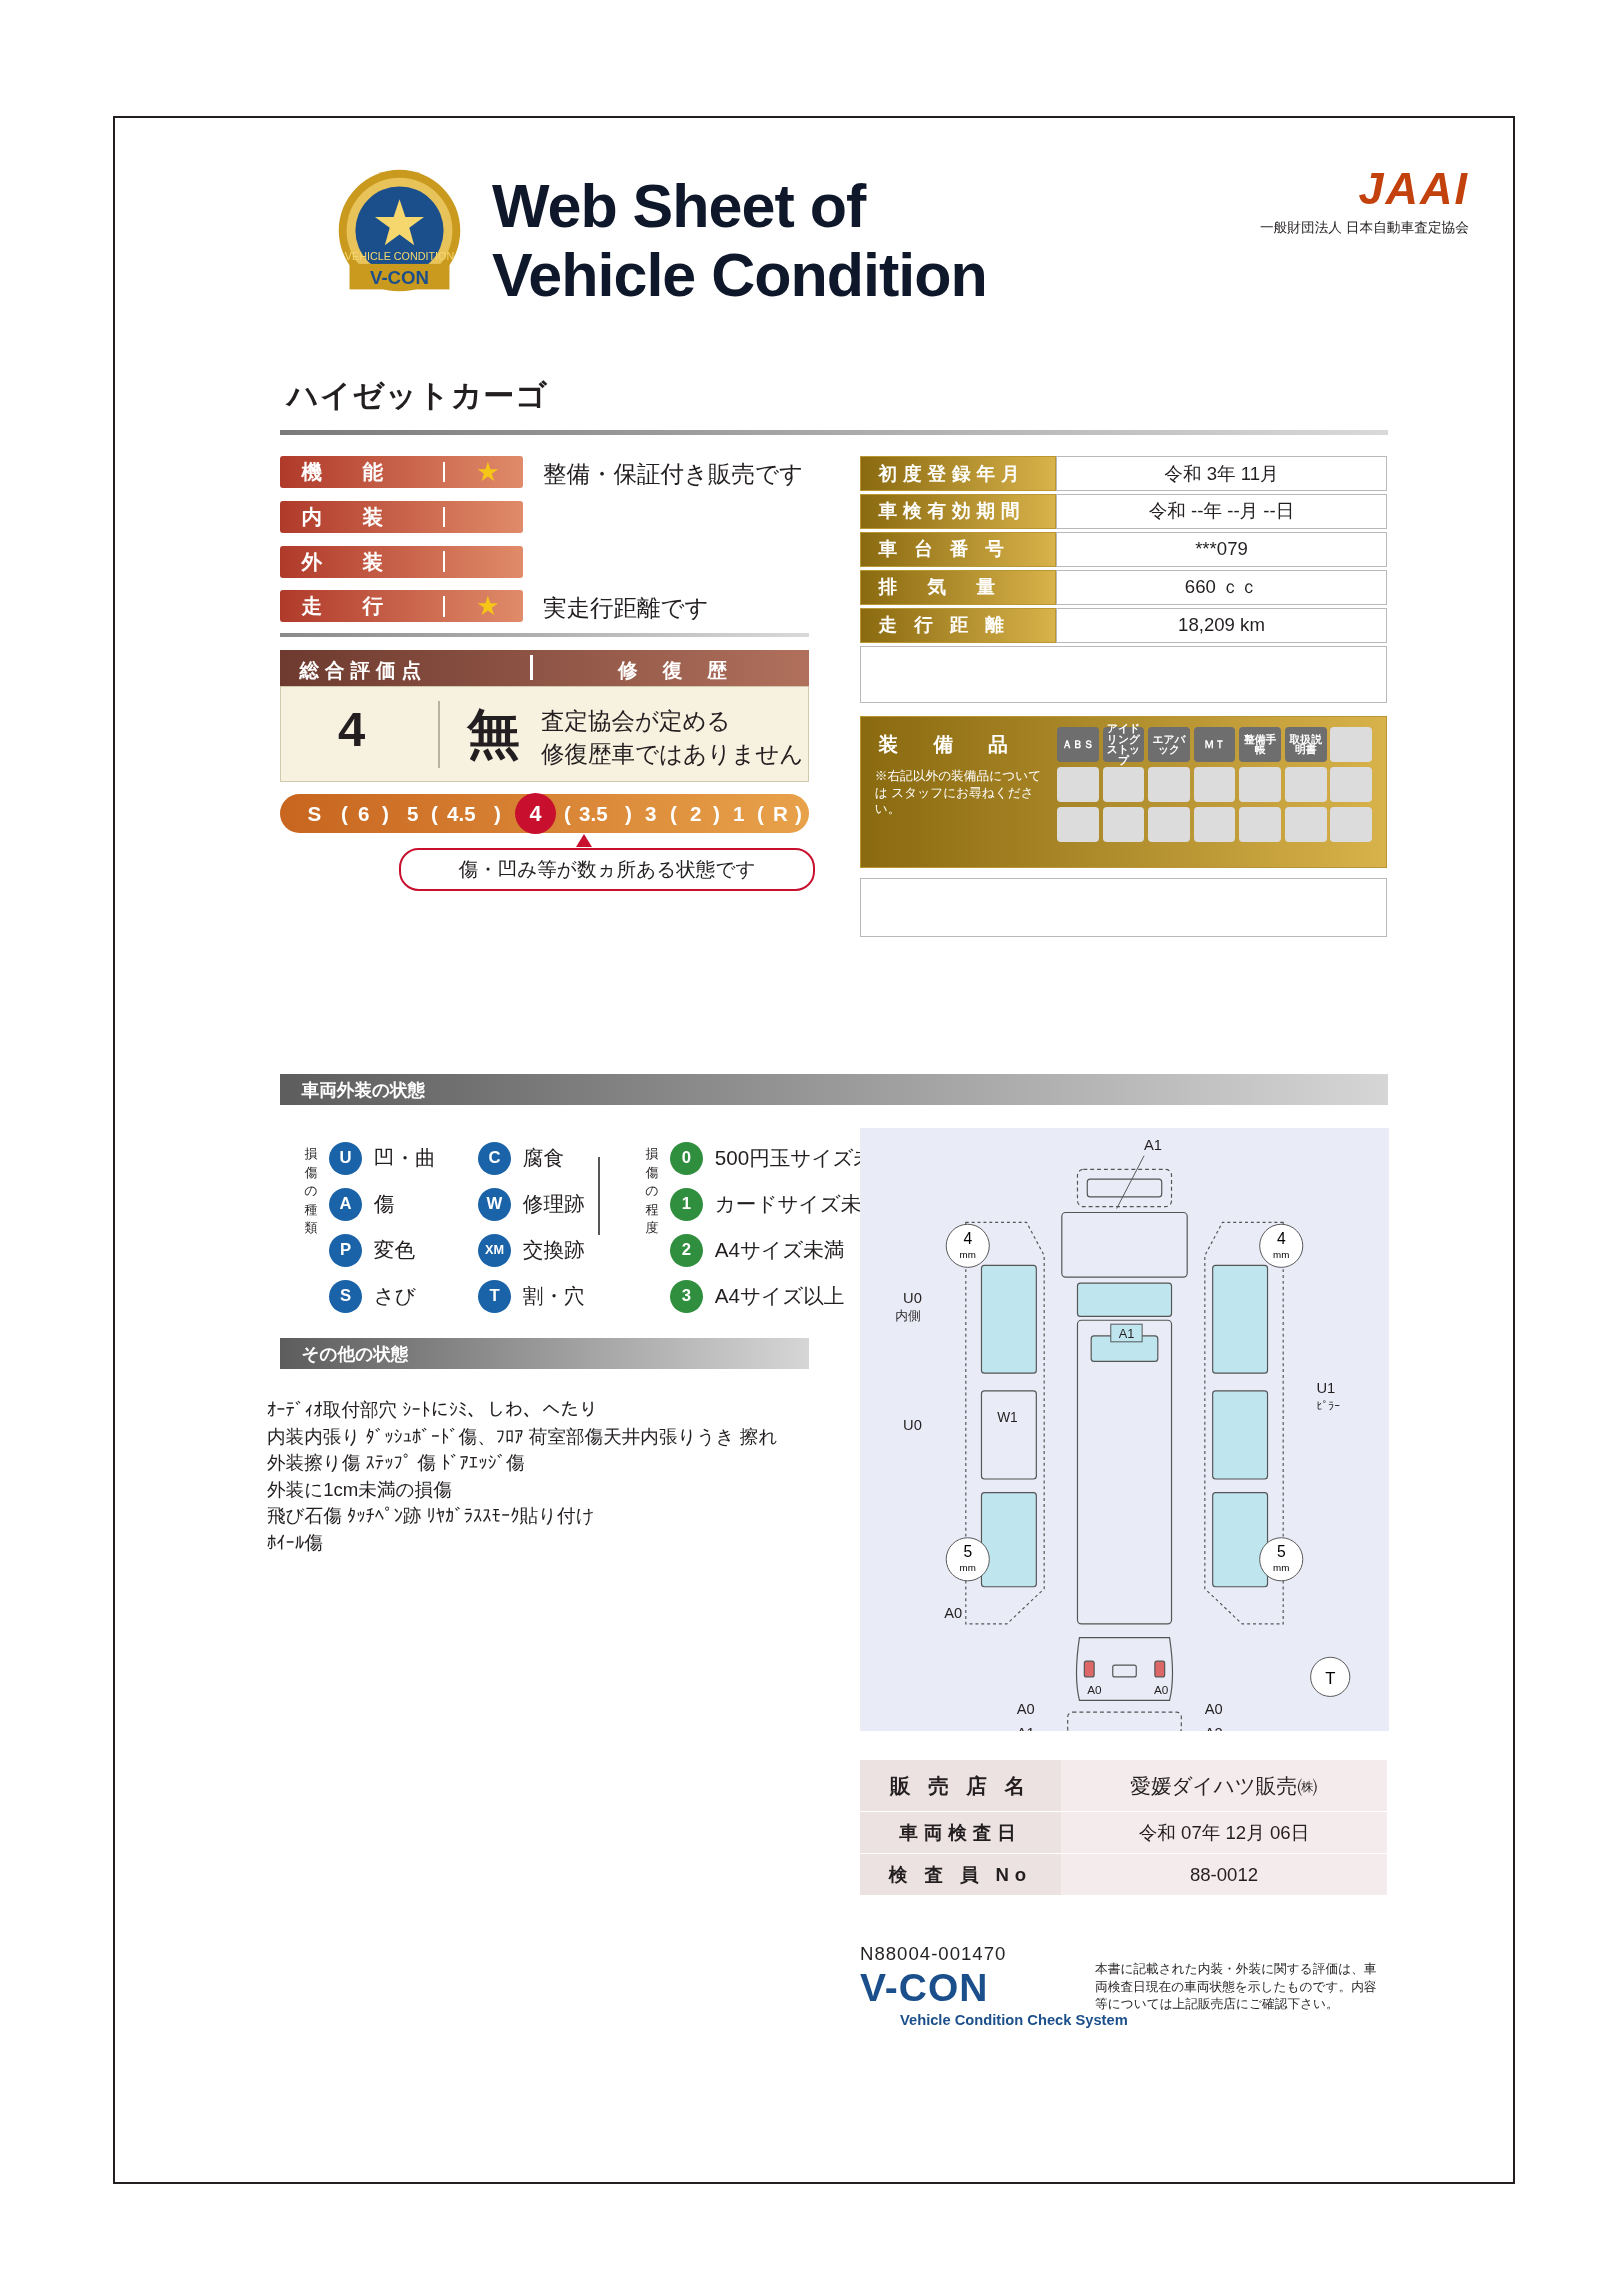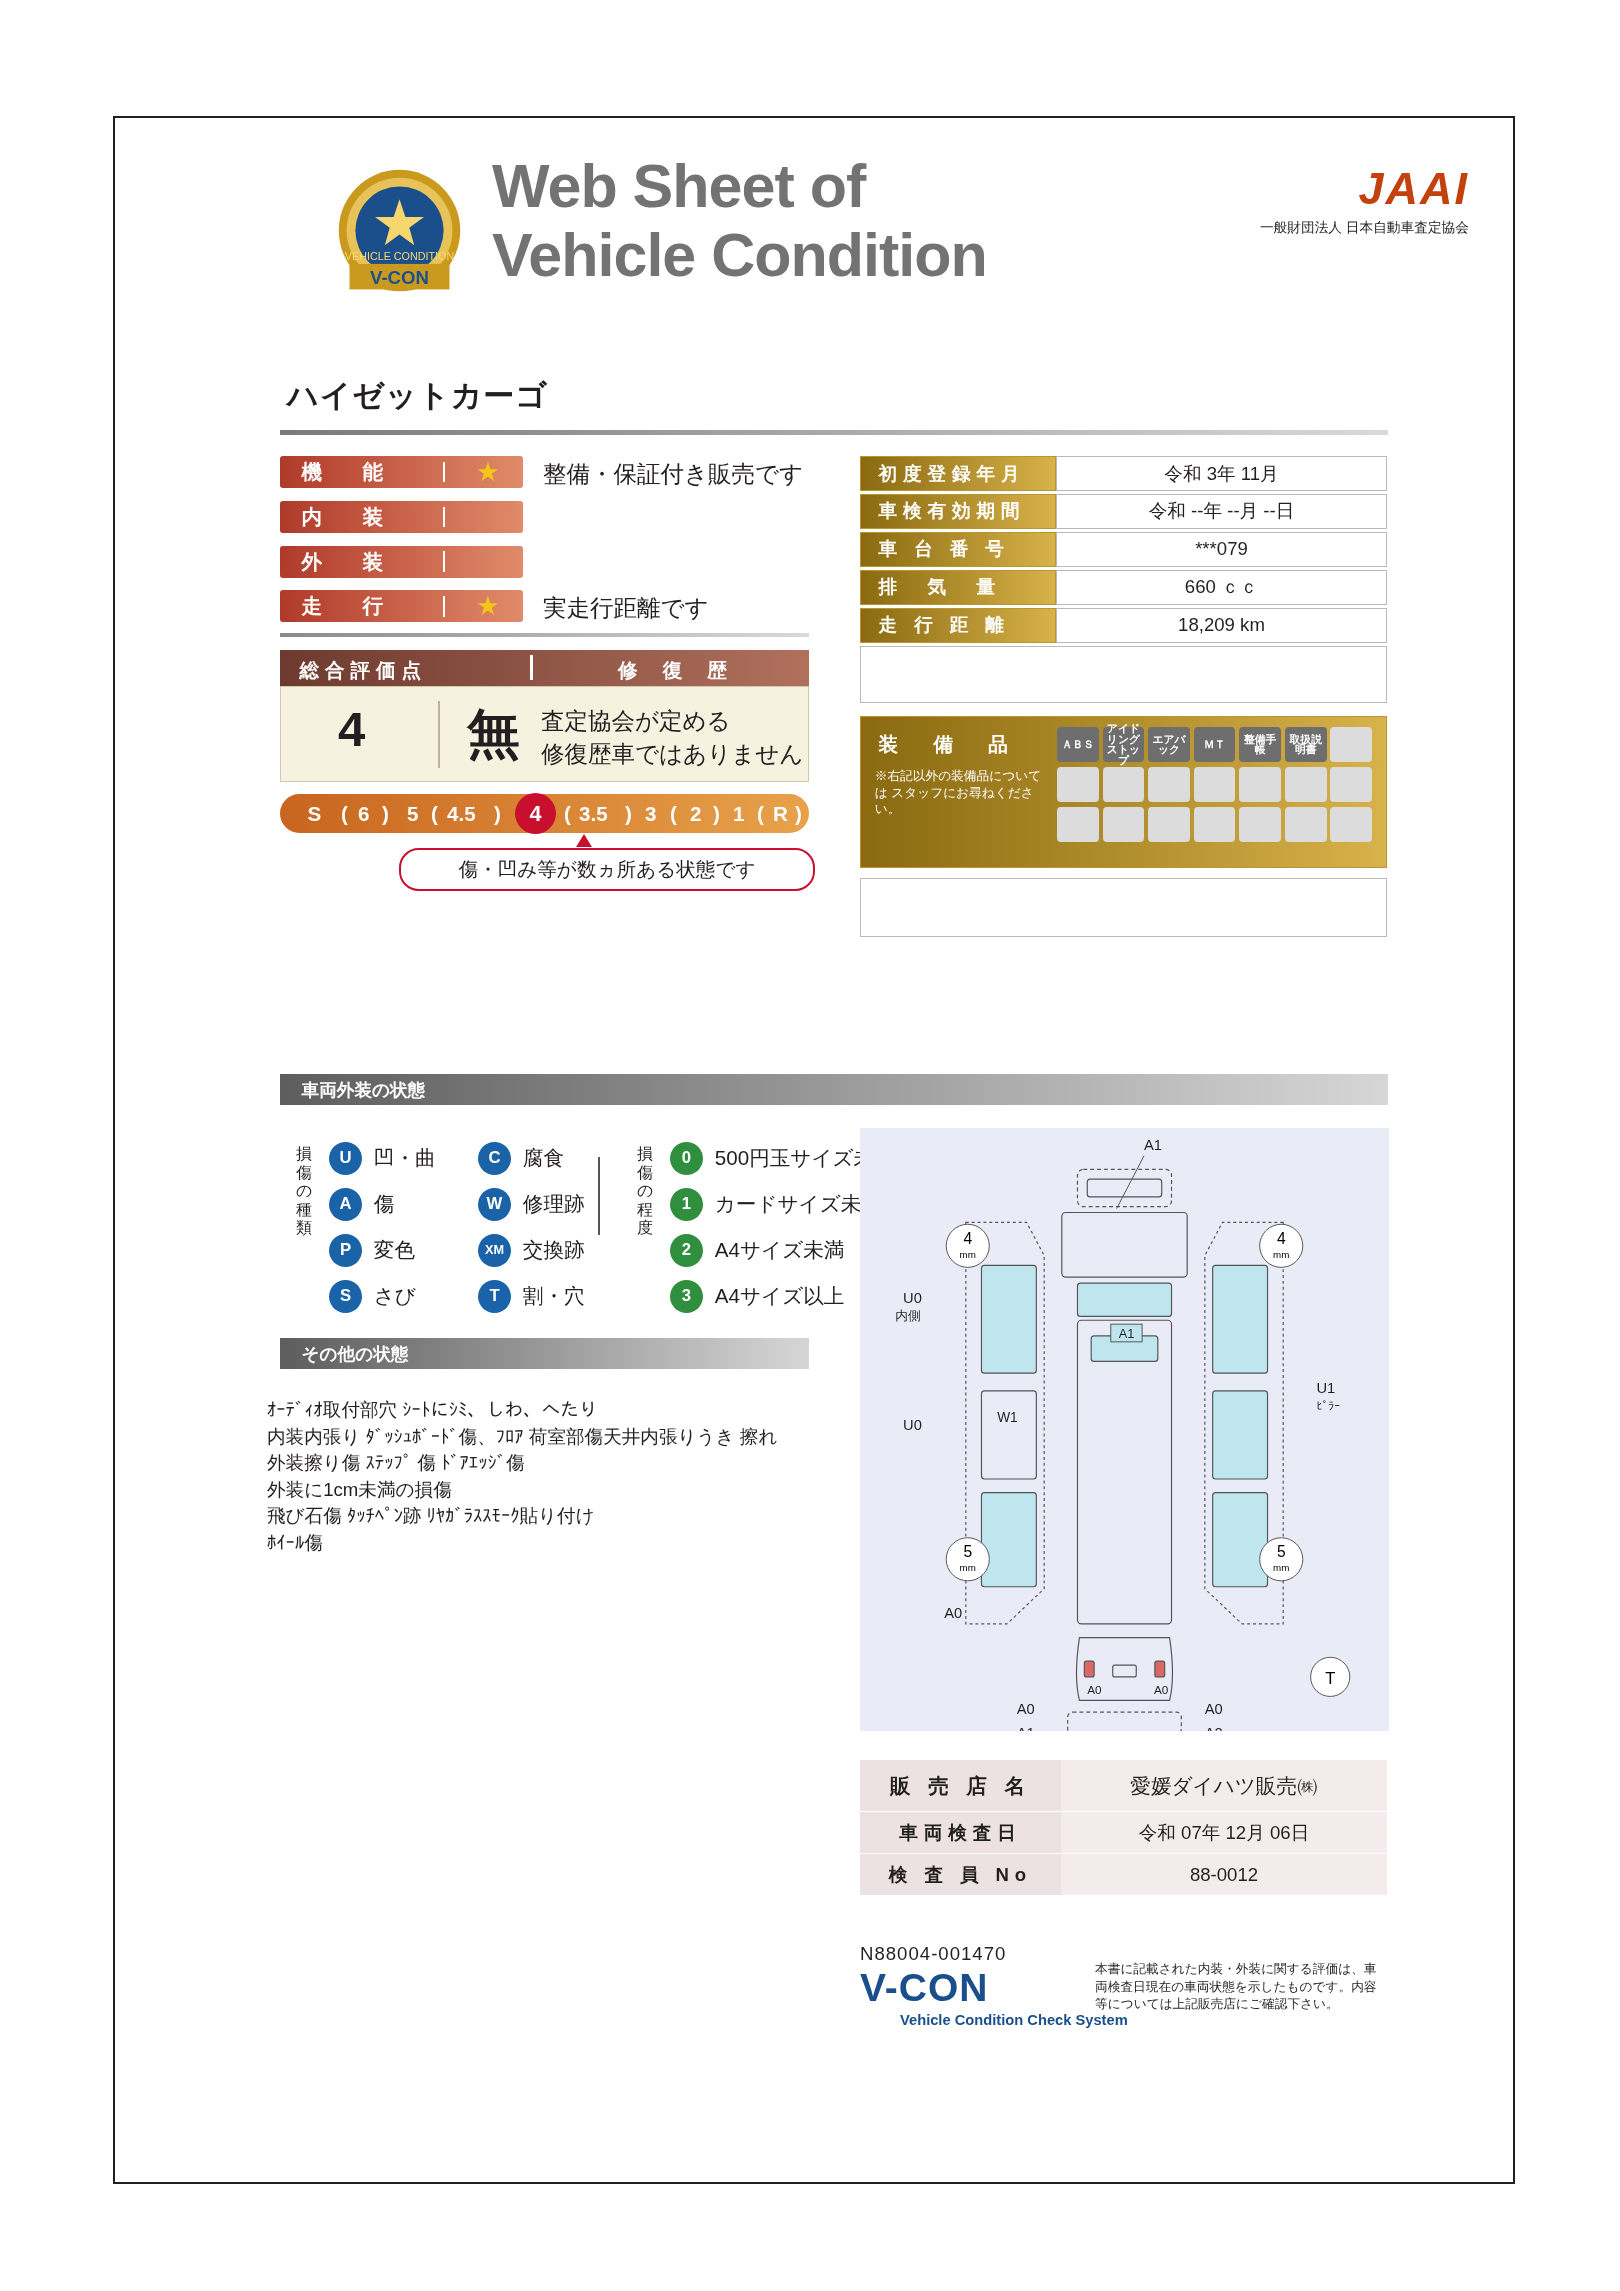--- a/index.html
+++ b/index.html
@@ -2,21 +2,21 @@
 <html><head>
 <meta charset="utf-8">
 <style>
   html,body{margin:0;padding:0;background:#ffffff;}
   body{width:1620px;height:2292px;font-family:"Liberation Sans", sans-serif;color:#231f20;}
   .page{position:absolute;left:113px;top:116px;width:1402px;height:2068px;border:2.9px solid #231f20;background:#fff;box-sizing:border-box;}
 
   
   .hdr{position:relative;height:235px;}
   .jaai-seal{position:absolute;left:211px;top:44px;width:147px;height:147px;}
-  .title{position:absolute;left:377px;top:34px;font-size:61px;line-height:69px;font-weight:bold;color:#737373;letter-spacing:-1px;}
+  .title{position:absolute;left:377px;top:54px;font-size:61px;line-height:69px;font-weight:bold;color:#0f172a;letter-spacing:-1px;}
   .jaai-logo{position:absolute;right:44px;top:45px;text-align:right;}
   .jaai-logo .mark{font-size:45px;font-weight:bold;font-style:italic;color:#c2410c;letter-spacing:2px;}
   .jaai-logo .sub{font-size:13.7px;color:#231f20;margin-top:3.9px;}
 
   .carname{position:absolute;left:172px;top:257px;font-size:31px;font-weight:bold;letter-spacing:1px;}
   .rule1{position:absolute;left:165px;top:312px;width:1108px;height:4.9px;background:linear-gradient(to right,#7a7a7a,#d9d9d9);}
 
   
   .evalwrap{position:absolute;left:165px;top:338px;width:529px;}
   .evalrow{position:relative;height:36px;margin-bottom:8.8px;}
@@ -57,21 +57,21 @@
   .equip .etitle{position:absolute;left:17.6px;top:13.7px;color:#fff;font-size:19.6px;font-weight:bold;letter-spacing:7.8px;}
   .equip .enote{position:absolute;left:13.7px;top:51px;color:#fff;font-size:12.7px;line-height:16.7px;width:172px;}
   .chipgrid{position:absolute;left:196px;top:9.8px;width:319px;}
   .chiprow{display:flex;}
   .chip{width:43px;height:35px;margin:0 3.9px 4.9px 0;background:#dcdcdc;border-radius:3.9px;display:flex;align-items:center;justify-content:center;text-align:center;font-size:10.8px;line-height:10.8px;color:#231f20;}
   .chip.on{background:#6e6e6e;color:#fff;font-weight:bold;}
   .equipblank{position:absolute;left:745px;top:760px;width:527px;height:59px;border:1px solid #b9b9b9;background:#fff;box-sizing:border-box;}
 
   
   .banner{position:absolute;height:31px;background:linear-gradient(to right,#5d5d5d,#d6d6d6);color:#fff;font-size:17.6px;font-weight:bold;display:flex;align-items:center;padding-left:21.6px;box-sizing:border-box;}
-  .legvert{position:absolute;width:21.6px;font-size:16px;line-height:18.6px;text-align:left;}
+  .legvert{position:absolute;width:21.6px;font-size:13px;line-height:18.6px;text-align:right;}
   .badge{width:33px;height:33px;border-radius:16.7px;color:#fff;font-size:16.7px;font-weight:bold;display:inline-flex;align-items:center;justify-content:center;vertical-align:middle;}
   .b-blue{background:#1a63a8;}
   .b-green{background:#2f8f3e;}
   .legitem{display:flex;align-items:center;height:46px;font-size:20.6px;}
   .legitem .lbl{margin-left:11.8px;}
 
   
   .other{position:absolute;left:152px;top:1279px;width:608px;font-size:18.6px;line-height:26.5px;letter-spacing:0px;}
 
   

